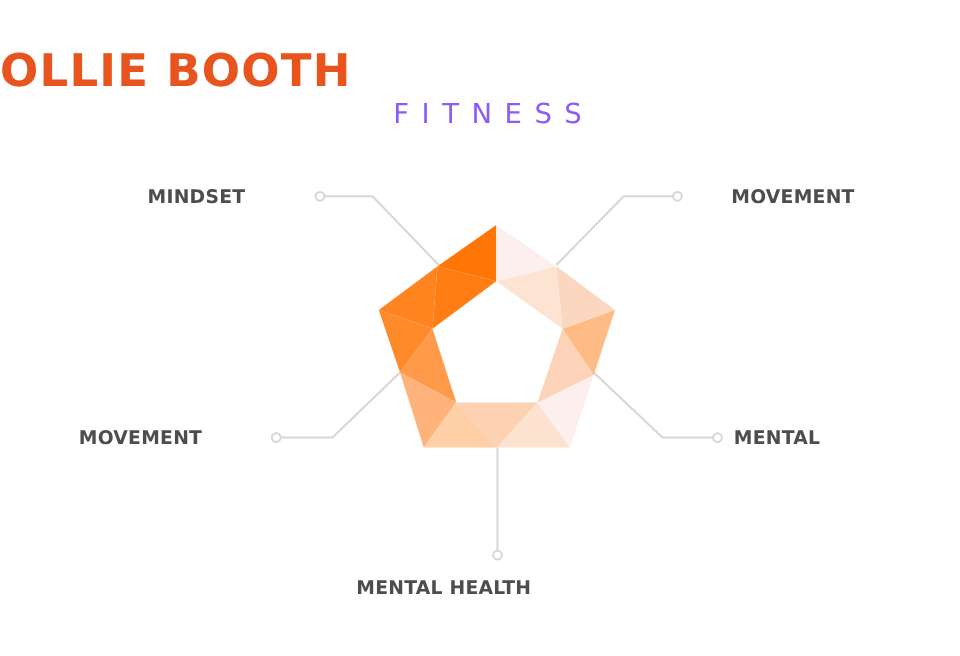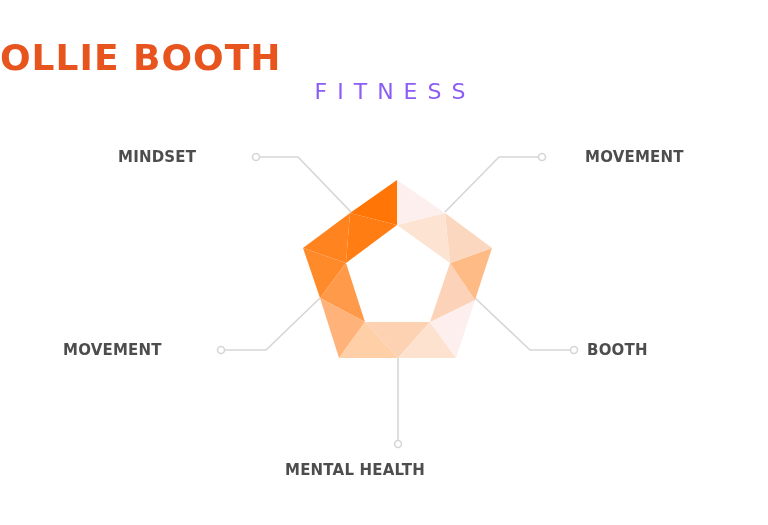--- a/index.html
+++ b/index.html
@@ -52,14 +52,14 @@
 
     <polygon points="445,213 492,248 450,263" fill="#fcd7bf"></polygon>
     <polygon points="397,225 445,213 450,263" fill="#fde4d2"></polygon>
     <polygon points="397,180 445,213 397,225" fill="#fcefee"></polygon>
   </g>
 </svg>
 
 <div class="label" style="left:118px;top:145px;">MINDSET</div>
 <div class="label" style="left:585px;top:145px;">MOVEMENT</div>
 <div class="label" style="left:63px;top:338px;">MOVEMENT</div>
-<div class="label" style="left:587px;top:338px;">BOOTH</div>
+<div class="label" style="left:587px;top:338px;">MENTAL</div>
 <div class="label" style="left:285px;top:458px;text-align:center;">MENTAL HEALTH</div>
 
 </body></html>

